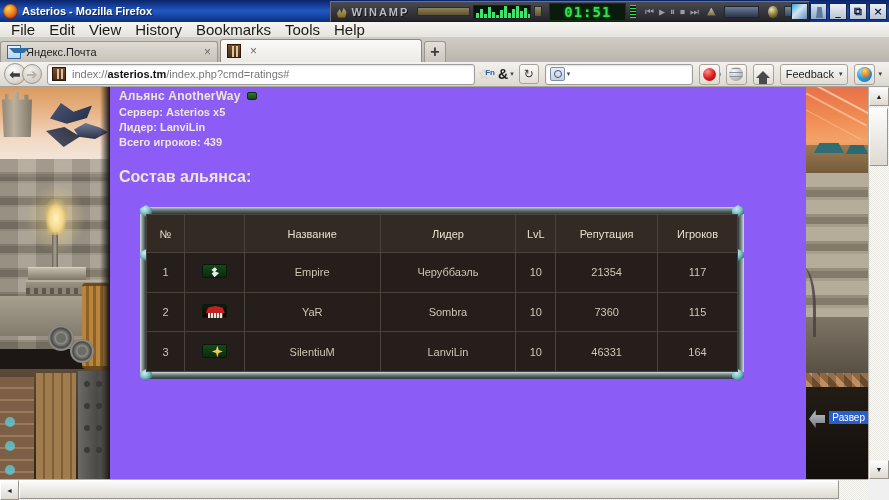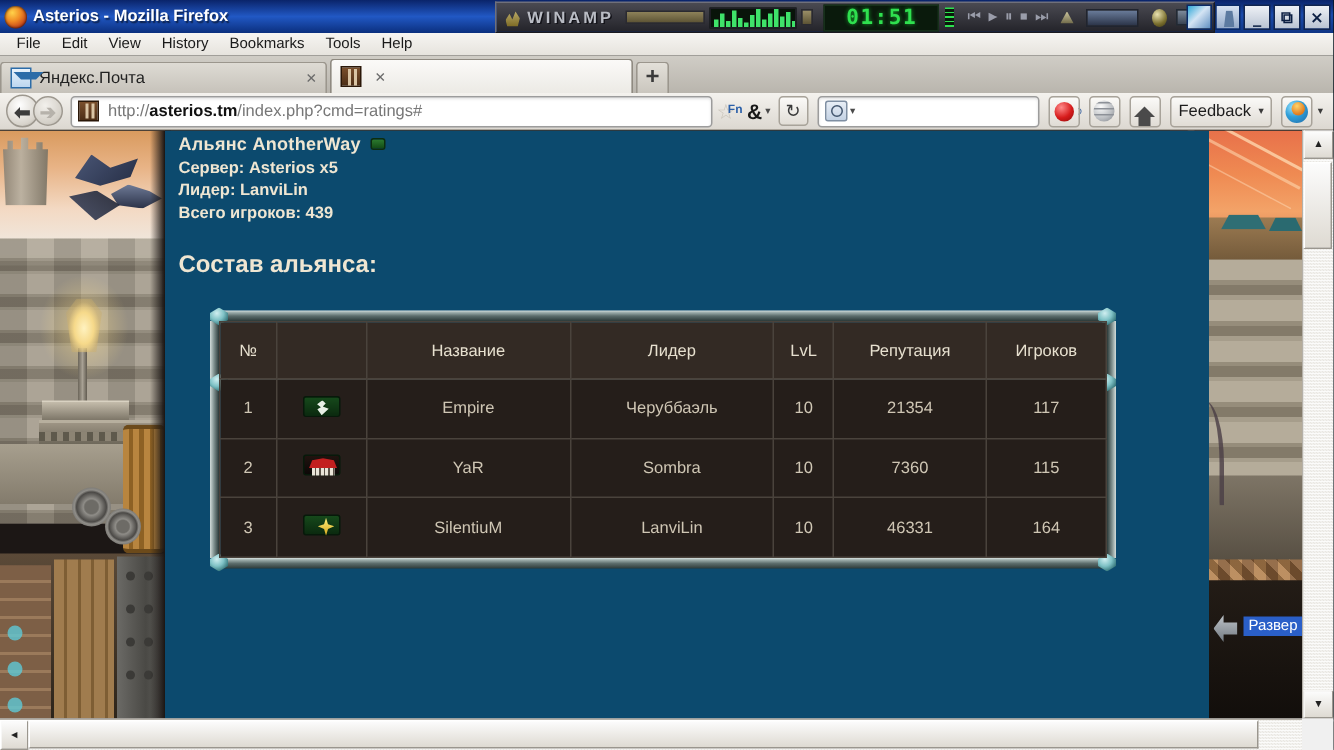--- a/index.html
+++ b/index.html
@@ -81,21 +81,21 @@
     border: 1px solid #11254f; display: flex; align-items: center; justify-content: center;
     color: #0b1e42; font-size: 11px; font-weight: bold; font-family: "DejaVu Sans", sans-serif; }
 
   
   .menubar {
     position: absolute; left: 0; top: 22px; width: 889px; height: 16px;
     background: linear-gradient(#f6f5f2,#e6e3dd);
     border-bottom: 1px solid #cfccc5;
     display: flex; align-items: center; padding-left: 4px;
   }
-  .menu-item { font-size: 10px; color: #1a1a1a; padding: 0 7px; line-height: 14px; }
+  .menu-item { font-size: 15px; color: #1a1a1a; padding: 0 7px; line-height: 14px; }
 
   
   .tabstrip {
     position: absolute; left: 0; top: 38px; width: 889px; height: 24px;
     background: linear-gradient(#cfccc5,#b9b5ad);
     display: flex; align-items: flex-end;
   }
   .tab { height: 21px; display: flex; align-items: center; padding: 0 6px;
     border: 1px solid #9b968d; border-bottom: none; font-size: 11px; color: #222;
     border-radius: 3px 3px 0 0; position: relative; }
@@ -300,21 +300,21 @@
   .ar-char .boot { position: absolute; left: 12px; top: 196px; width: 26px; height: 32px;
     background: linear-gradient(#2a2838,#121120);
     clip-path: polygon(30% 0, 86% 6%, 100% 70%, 70% 100%, 10% 92%, 0 36%); }
   .ar-char .boot2 { position: absolute; left: 6px; top: 216px; width: 28px; height: 16px;
     background: linear-gradient(#cfcbd6,#7d7a88); border-radius: 3px; }
   .art-right-shade { position: absolute; left: 0; top: 0; width: 18px; height: 392px;
     background: linear-gradient(90deg, #1c1715, rgba(28,23,21,0) 90%); }
 
   
   .content { position: absolute; left: 110px; top: 0; width: 696px; height: 392px;
-    background: #0c4a6e; }
+    background: #8b5cf6; }
   .content-inner { padding: 2px 0 0 9px; }
   .alliance-head { display: flex; align-items: center; }
   .alliance-title { color: #efe6d2; font-size: 12px; font-weight: bold; letter-spacing: .2px; }
   .crest-dot { width: 10px; height: 8px; margin-left: 6px; border-radius: 2px;
     background: linear-gradient(#2c7a2e,#124a16); border: 1px solid #0c2d0e; }
   .alliance-line { color: #efe6d2; font-size: 11px; font-weight: bold; margin-top: 3px; }
   .alliance-sub { color: #efe6d2; font-size: 16px; font-weight: bold; margin-top: 20px; }
 
   
   .frame { position: relative; margin: 21px 0 0 21px; width: 604px; height: 172px; }
@@ -480,21 +480,21 @@
       <span class="tab-close">×</span>
     </div>
     <div class="newtab">+</div>
   </div>
 
   <div class="navbar">
     <span class="navcircle back">⬅</span>
     <span class="navcircle fwd">➔</span>
     <div class="urlbar">
       <span class="url-ico"></span>
-      <span class="url-text"><span>http://</span><b>asterios.tm</b><span>/index.php?cmd=ratings#</span></span>
+      <span class="url-text"><span>index://</span><b>asterios.tm</b><span>/index.php?cmd=ratings#</span></span>
     </div>
     <span class="star">☆</span>
     <span class="fn-badge">Fn</span>
     <span class="amp">&amp;</span>
     <span class="tinyarrow">▾</span>
     <span class="reload">↻</span>
     <div class="searchbar">
       <span class="sb-ico"></span>
       <span class="tinyarrow">▾</span>
       <input class="sb-input" type="text" value="" placeholder="" style="">

